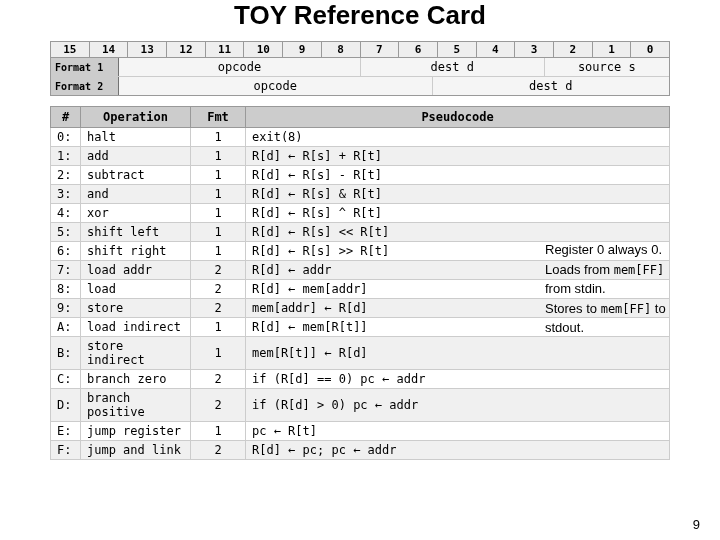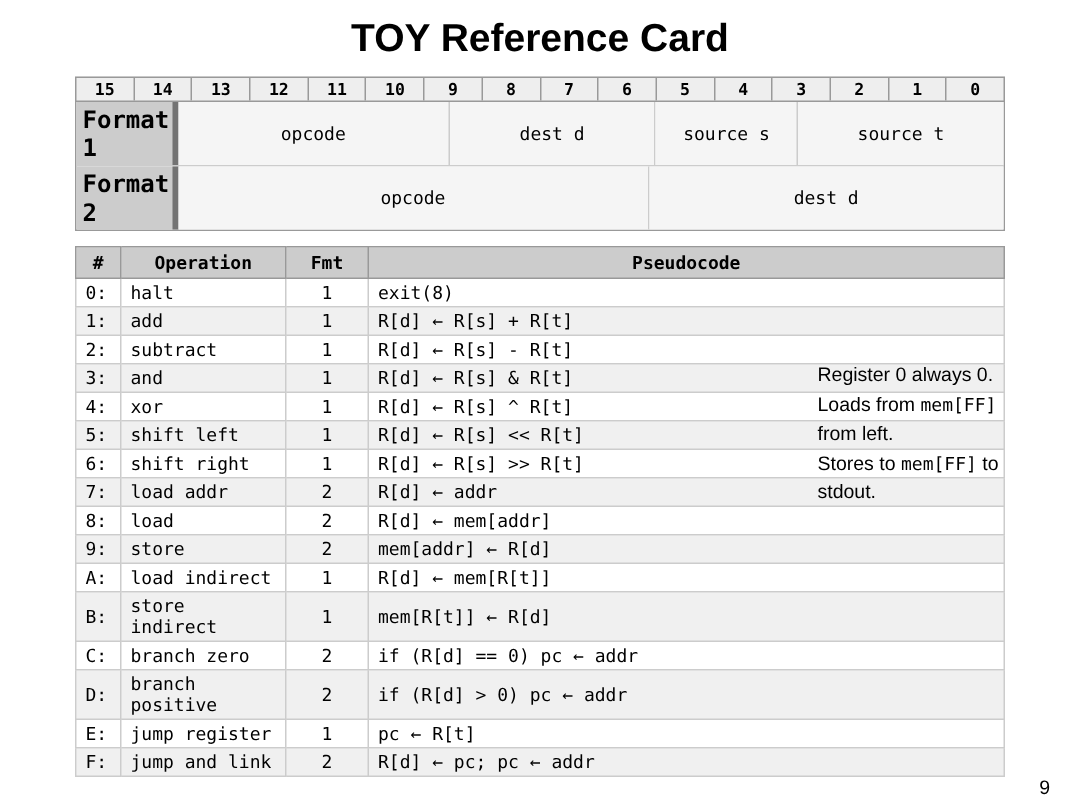--- a/index.html
+++ b/index.html
@@ -7,21 +7,21 @@
       background: #fff;
       font-family: Arial, Helvetica, sans-serif;
       width: 720px;
       height: 540px;
       overflow: hidden;
       position: relative;
     }
     .page {
       width: 720px;
       height: 540px;
-      padding: 10px 20px;
+      padding: 0 20px;
       position: relative;
     }
     h1 {
       text-align: center;
       font-size: 26px;
       font-weight: bold;
       margin-bottom: 10px;
       font-family: Arial, sans-serif;
     }
 
@@ -52,27 +52,27 @@
       border-top: none;
     }
     .format-row {
       display: flex;
       border-bottom: 1px solid #ccc;
     }
     .format-row:last-child { border-bottom: none; }
     .format-label {
       width: 68px;
       background: #ccc;
-      font-size: 16px;
+      font-size: 10px;
       font-weight: bold;
       padding: 2px 4px;
       display: flex;
       align-items: center;
       font-family: monospace;
-      border-right: 4px solid #737373;
+      border-right: 1px solid #737373;
       flex-shrink: 0;
     }
     .format-fields {
       display: flex;
       flex: 1;
       justify-content: space-between;
     }
     .format-field {
       text-align: center;
       font-size: 12px;
@@ -165,21 +165,20 @@
       </div>
 
     <div class="format-rows">
 
       <div class="format-row">
         <div class="format-label">Format 1</div>
         <div class="format-fields">
           <div class="format-field ff-opcode">opcode</div>
           <div class="format-field ff-destd">dest d</div>
           <div class="format-field ff-sources">source s</div>
-          <div class="format-field ff-sourcet">source t</div>
         </div>
       </div>
 
       <div class="format-row">
         <div class="format-label">Format 2</div>
         <div class="format-fields">
           <div class="format-field ff-opcode">opcode</div>
           <div class="format-field ff-destd">dest d</div>
         </div>
       </div>
@@ -292,20 +291,20 @@
           <td class="col-fmt">2</td>
           <td class="col-pseudo">R[d] ← pc; pc ← addr</td>
         </tr>
       </tbody>
   </table>
 
   <div class="side-note">
     <span>Register 0 always 0.</span><br>
     <span>Loads from</span>
     <span class="mono">mem[FF]</span><br>
-    <span>from left.</span><br>
+    <span>from stdin.</span><br>
     <span>Stores to</span>
     <span class="mono">mem[FF]</span>
     <span>to stdout.</span>
   </div>
 
   <div class="page-num">9</div>
 </div>
 
 </body></html>

